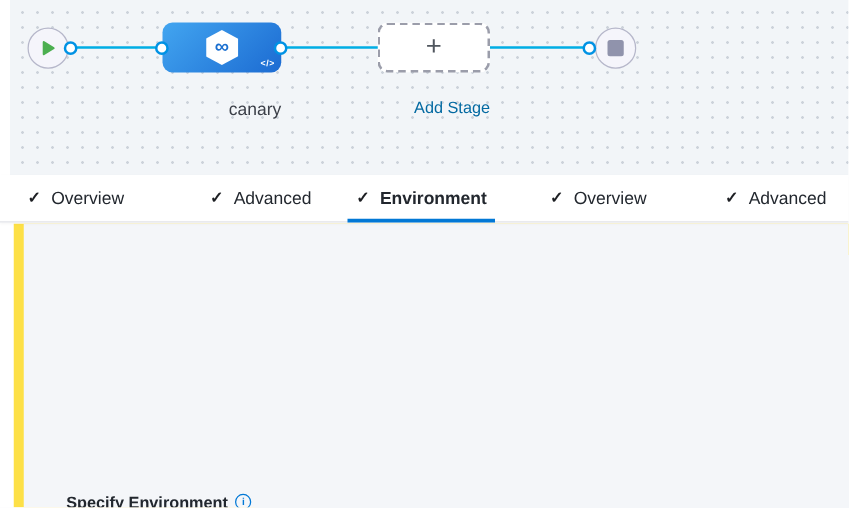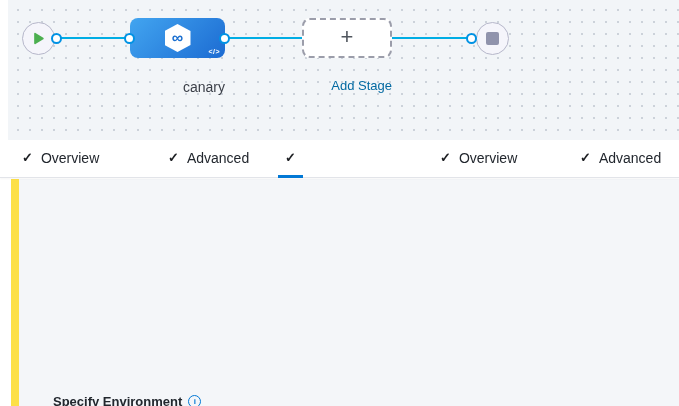--- a/index.html
+++ b/index.html
@@ -100,20 +100,21 @@
     <div class="tab tab-0">
       <span class="check">✓</span>
       <span>Overview</span>
     </div>
     <div class="tab tab-1">
       <span class="check">✓</span>
       <span>Advanced</span>
     </div>
     <div class="tab tab-2 active">
       <span class="check">✓</span>
+      <span>Environment</span>
     </div>
     <div class="tab tab-3">
       <span class="check">✓</span>
       <span>Overview</span>
     </div>
     <div class="tab tab-4">
       <span class="check">✓</span>
       <span>Advanced</span>
     </div>
   </div>

